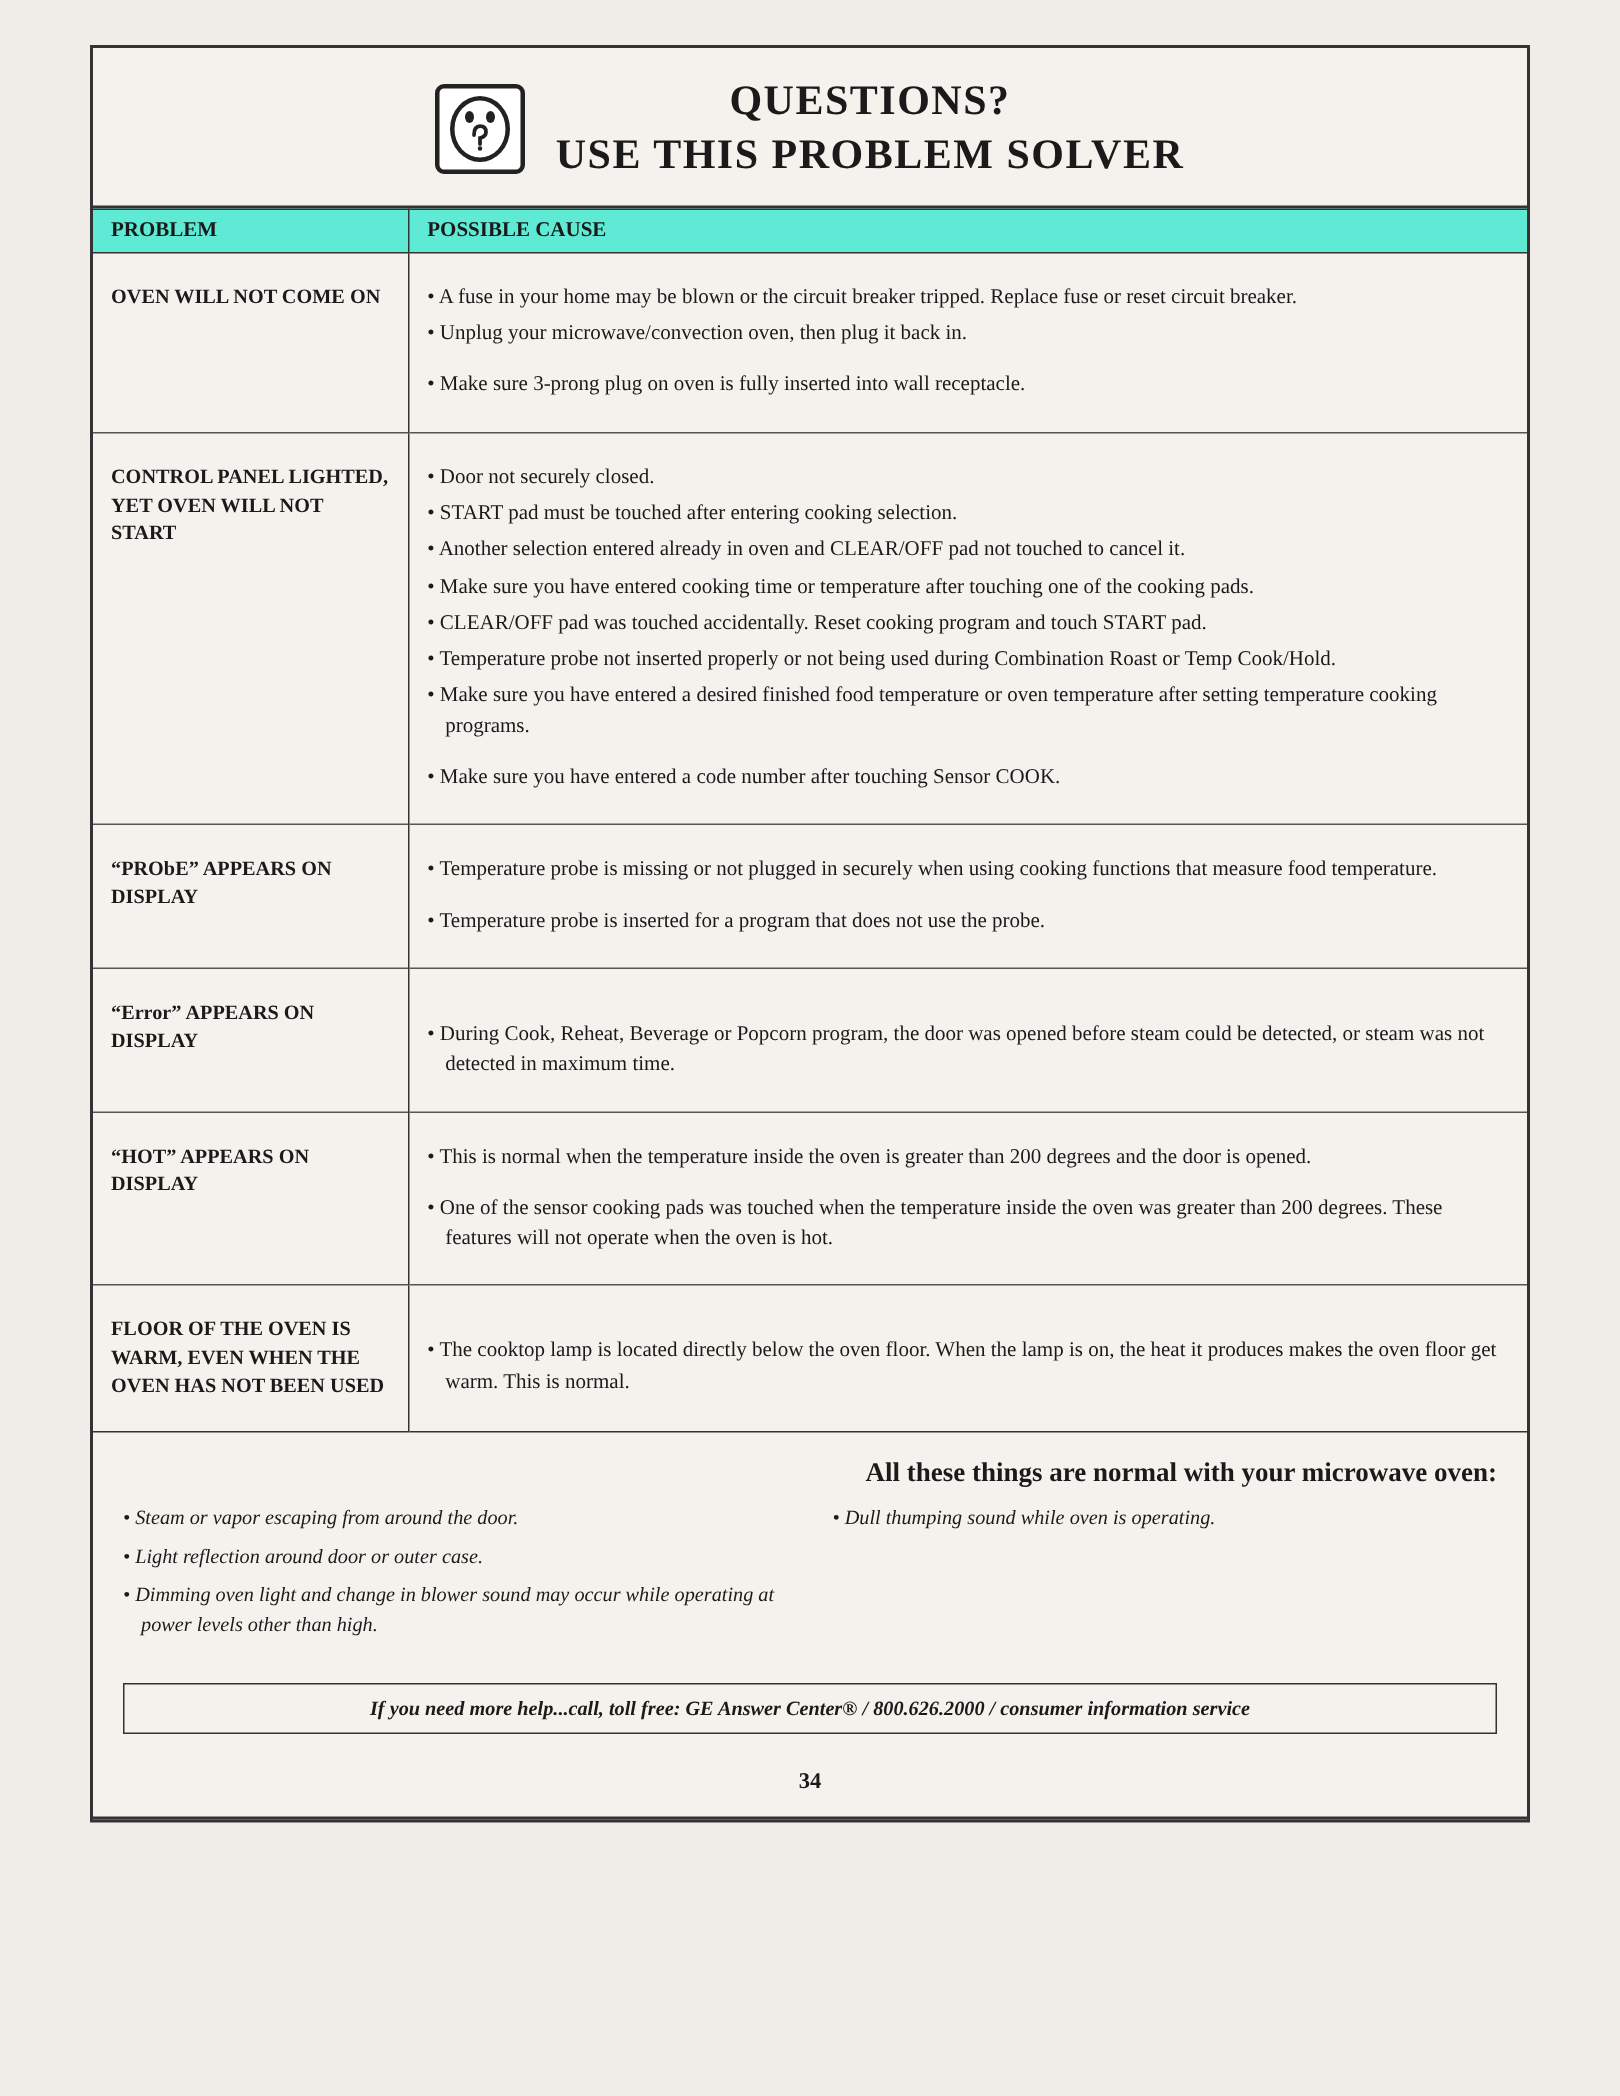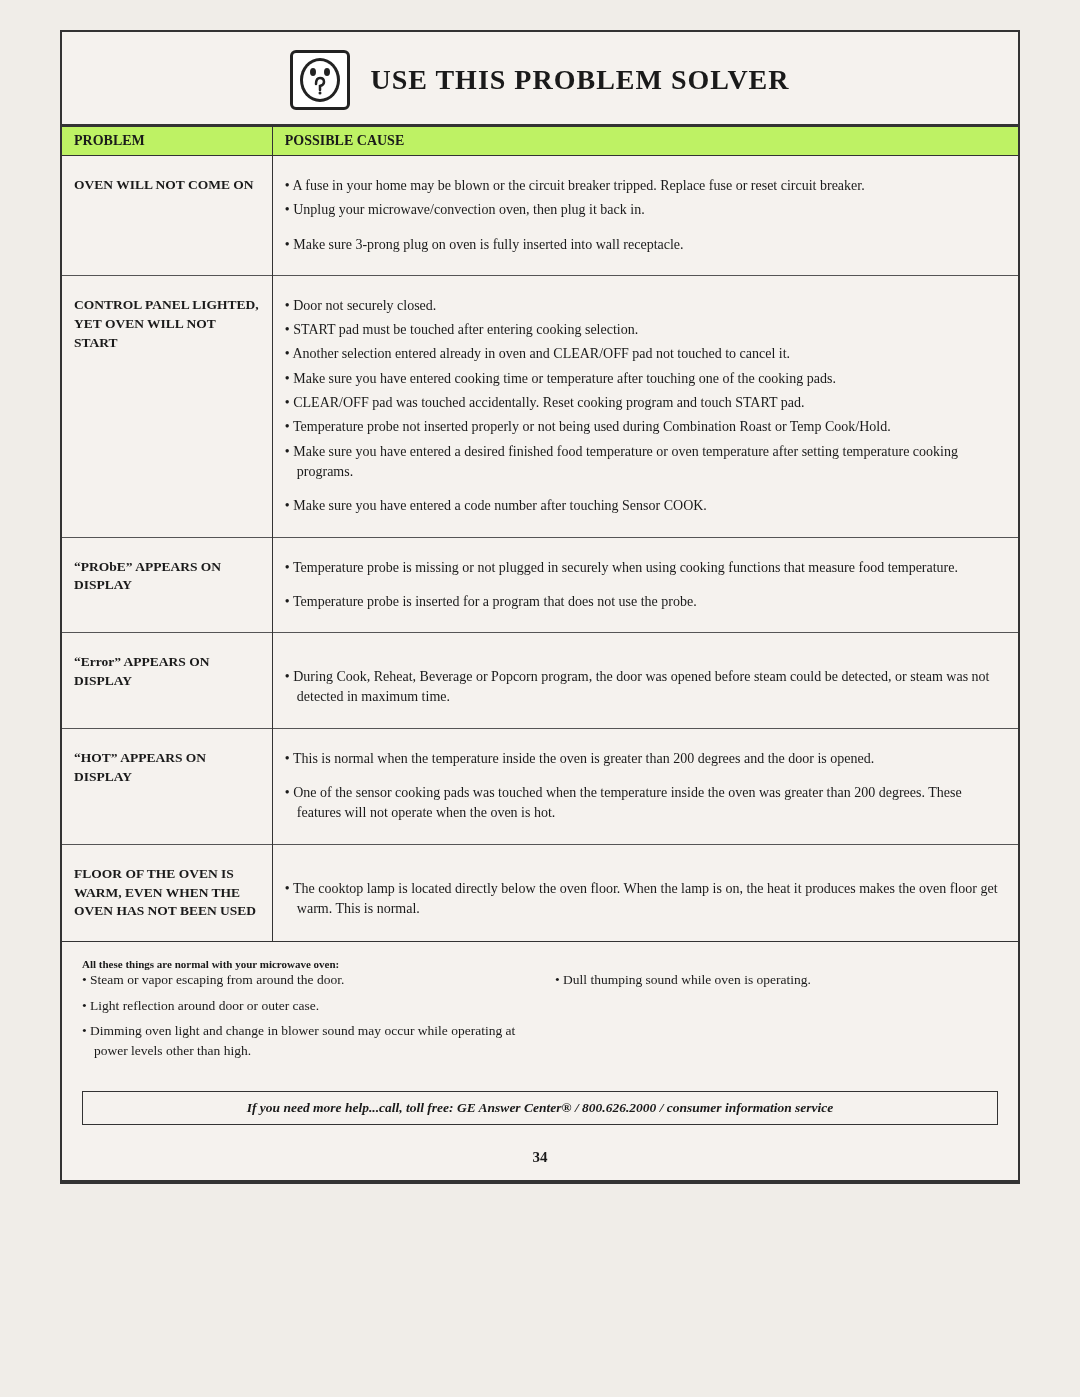--- a/index.html
+++ b/index.html
@@ -58,21 +58,21 @@
       width: 100%;
       border-collapse: collapse;
     }
     .problem-table th {
       font-weight: bold;
       font-size: 14px;
       text-align: left;
       padding: 6px 12px;
       border-top: 1.5px solid #333;
       border-bottom: 1.5px solid #333;
-      background: #bef264;
+      background: #5eead4;
       margin-left: 11px;
     }
     .problem-table th:first-child {
       width: 22%;
       border-right: 1.5px solid #333;
     }
     .problem-table td {
       padding: 20px 12px;
       vertical-align: top;
       font-size: 14px;
@@ -108,26 +108,28 @@
     .cause-list li::before {
       content: "• ";
     }
 
     
     .normal-section {
       padding: 16px 20px 10px 20px;
     }
     .normal-heading {
       font-weight: bold;
-      text-align: left;
-      font-size: 11px;
+      text-align: right;
+      font-size: 18px;
+      margin-bottom: 10px;
     }
     .normal-columns {
       display: flex;
       gap: 30px;
+      font-style: italic;
     }
     .normal-col {
       flex: 1;
     }
     .normal-col ul {
       list-style: none;
       padding: 0;
       margin: 0;
     }
     .normal-col ul li {
@@ -178,20 +180,21 @@
         <ellipse cx="17" cy="16" rx="3" ry="4" fill="#222"></ellipse>
         <ellipse cx="31" cy="16" rx="3" ry="4" fill="#222"></ellipse>
 
         <path d="M20 28 Q20 22 24 22 Q28 22 28 26 Q28 29 24 30 L24 34" stroke="#222" stroke-width="2.5" fill="none" stroke-linecap="round"></path>
 
         <circle cx="24" cy="37" r="1.5" fill="#222"></circle>
       </svg>
     </div>
     <div class="header-text">
       <div class="header-title">
+        <div>QUESTIONS?</div>
         <div>USE THIS PROBLEM SOLVER</div>
       </div>
     </div>
   </div>
 
   <table class="problem-table">
     <thead>
       <tr>
         <th>PROBLEM</th>
         <th>POSSIBLE CAUSE</th>

